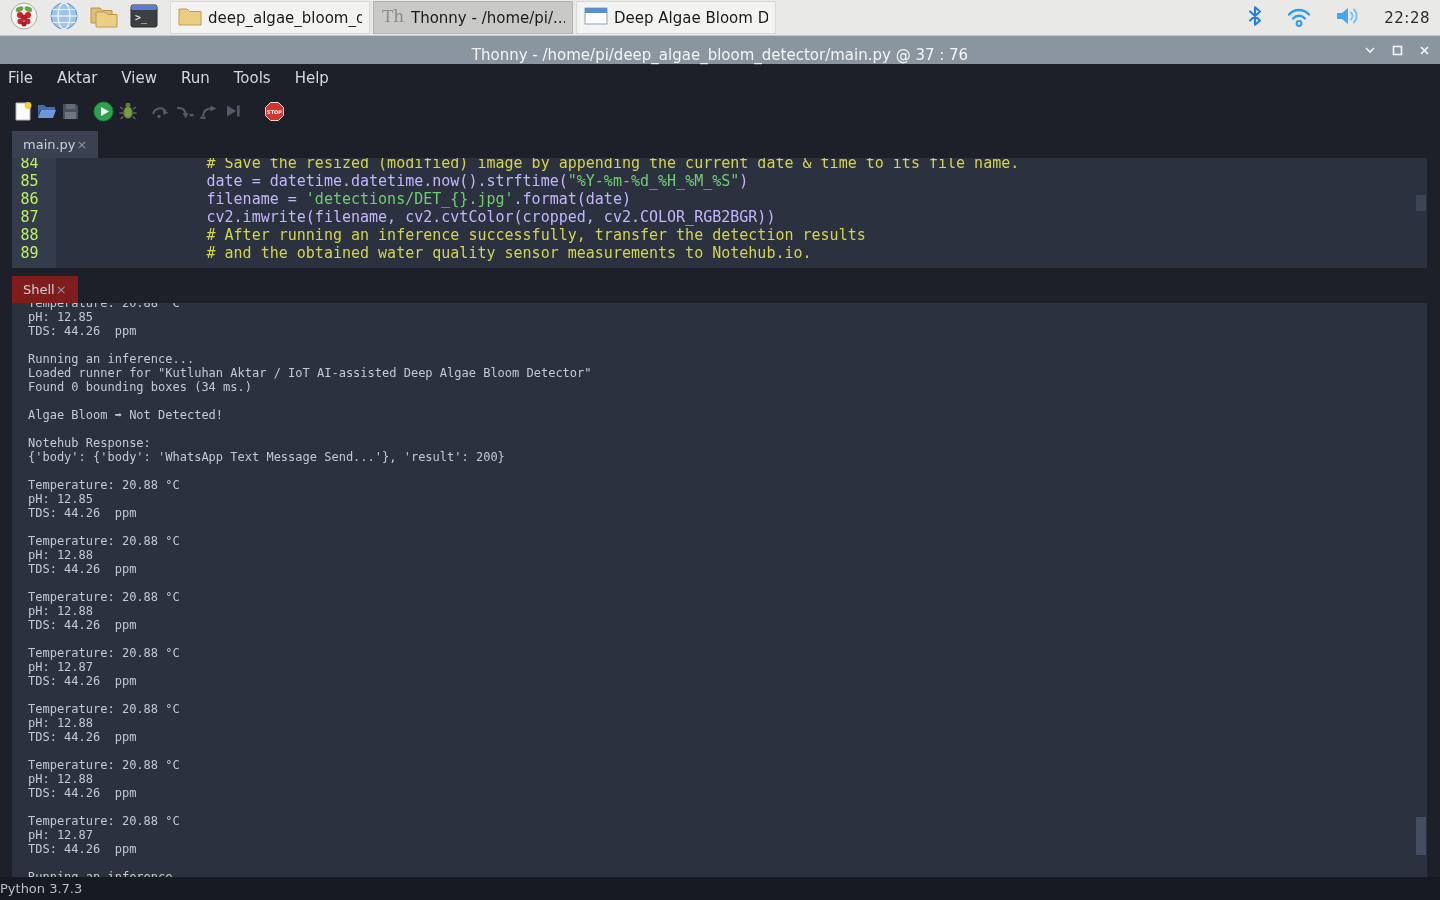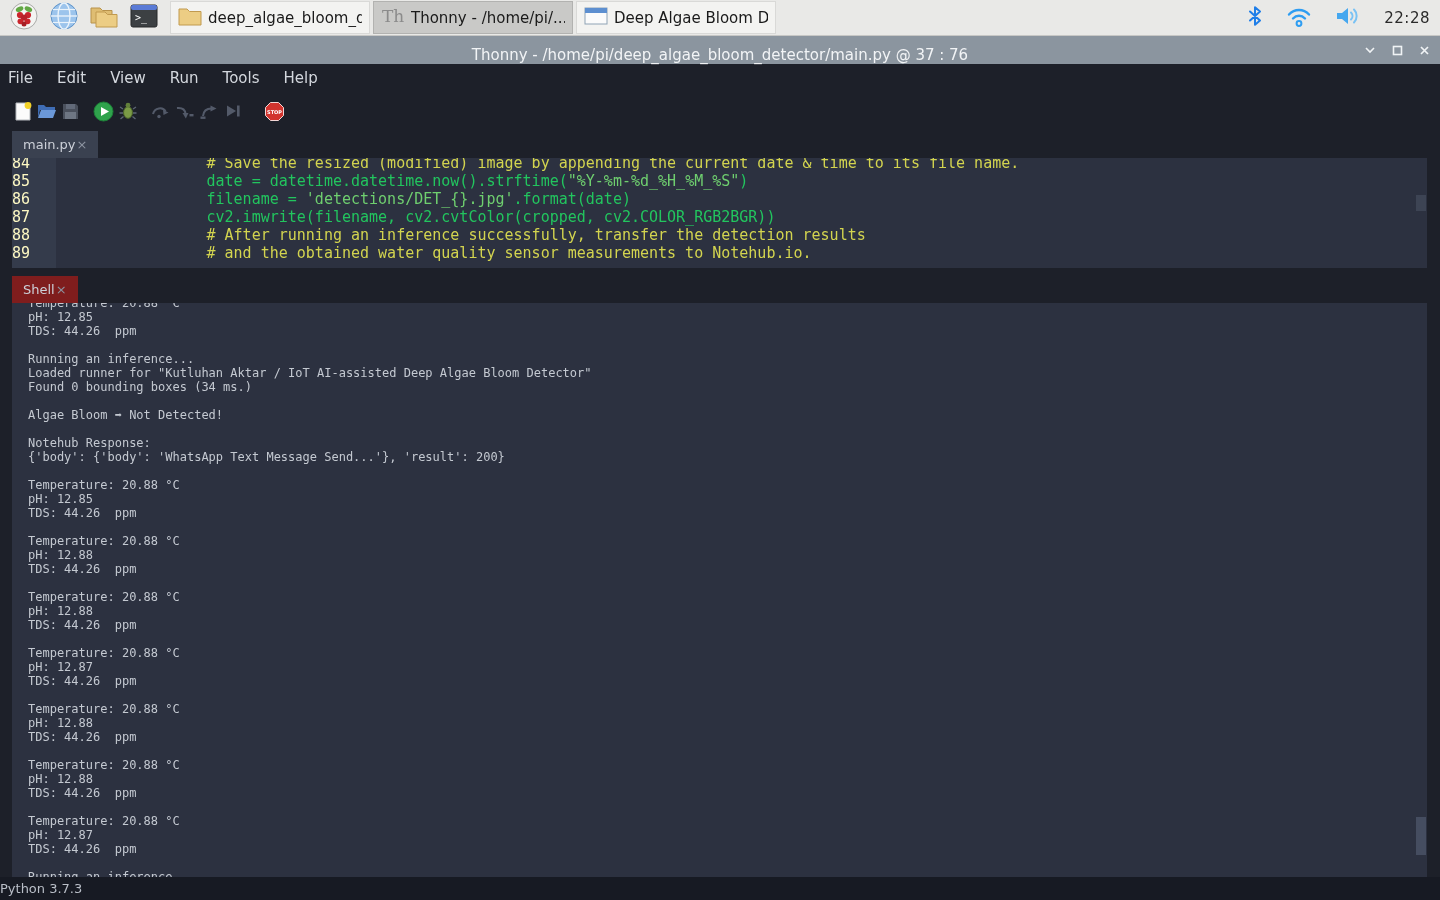--- a/index.html
+++ b/index.html
@@ -36,23 +36,23 @@
   
   .tabrow{position:absolute;top:131px;left:12px;height:27px;display:flex}
   .tab{background:#3a4150;color:#ccd0d8;font-size:13px;padding:0 11px;display:flex;align-items:center;gap:1px}
   .tab .close{color:#8d94a1;font-size:13px}
   .shelltab{background:#7f1d1d}
   .editor{position:absolute;top:158px;left:12px;width:1415px;height:110px;background:#2c3140;overflow:hidden}
   .gutter-bg{position:absolute;left:0;top:0;width:44px;height:100%;background:#343b4b}
   .code-lines{position:absolute;left:0;top:-4px;font-family:"DejaVu Sans Mono","Liberation Mono",monospace;
               font-size:15px;line-height:18px;white-space:pre}
   .cl{display:flex}
-  .ln{width:44px;min-width:44px;text-align:left;padding-right:9px;box-sizing:border-box;color:#fef9c3}
+  .ln{width:44px;min-width:44px;text-align:center;padding-right:9px;box-sizing:border-box;color:#bef264}
   .code{padding-left:6px;color:#dde1e6}
-  .c-code{color:#22c55e}
+  .c-code{color:#c4b5fd}
   .c-comment{color:#d3d44f}
   .c-str{color:#6fcf6f}
   .ed-thumb{position:absolute;right:1px;top:37px;width:10px;height:16px;background:#3d4454}
 
   
   .shelltabrow{position:absolute;top:276px;left:12px;height:27px;display:flex}
   .shell{position:absolute;top:303px;left:12px;width:1415px;height:574px;background:#2c3140;overflow:hidden}
   .shell-lines{position:absolute;left:0;top:-7px;padding-left:16px;
                font-family:"DejaVu Sans Mono","Liberation Mono",monospace;
                font-size:12px;line-height:14px;color:#c4c9d1;white-space:pre}
@@ -177,21 +177,21 @@
     <span class="winbtn">
       <svg width="11" height="11" viewBox="0 0 11 11">
           <path d="M2 2 L9 9 M9 2 L2 9" stroke="#f0f3f5" stroke-width="1.7"></path>
         </svg>
     </span>
   </div>
 </div>
 
 <div class="menubar">
     <span class="menu-item">File</span>
-    <span class="menu-item">Edit</span>
+    <span class="menu-item">Aktar</span>
     <span class="menu-item">View</span>
     <span class="menu-item">Run</span>
     <span class="menu-item">Tools</span>
     <span class="menu-item">Help</span>
   </div>
 
 <div class="toolbar">
   <span class="ticon">
     <svg width="20" height="21" viewBox="0 0 20 21">
       <path d="M3 2 h10 l4 4 v13 H3 Z" fill="#fbfbfb" stroke="#b5b8bd"></path>

